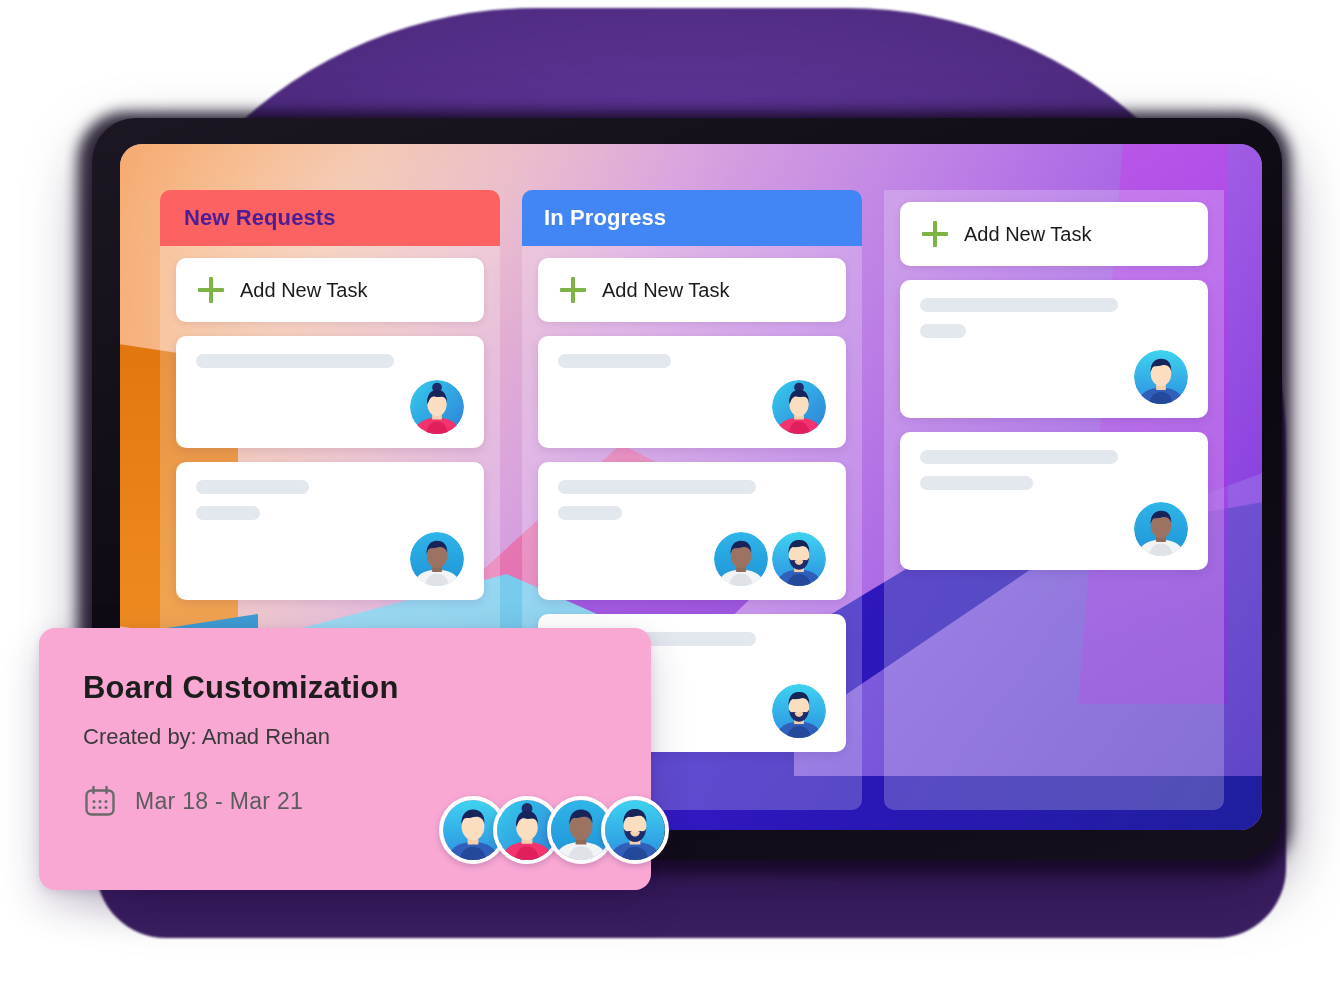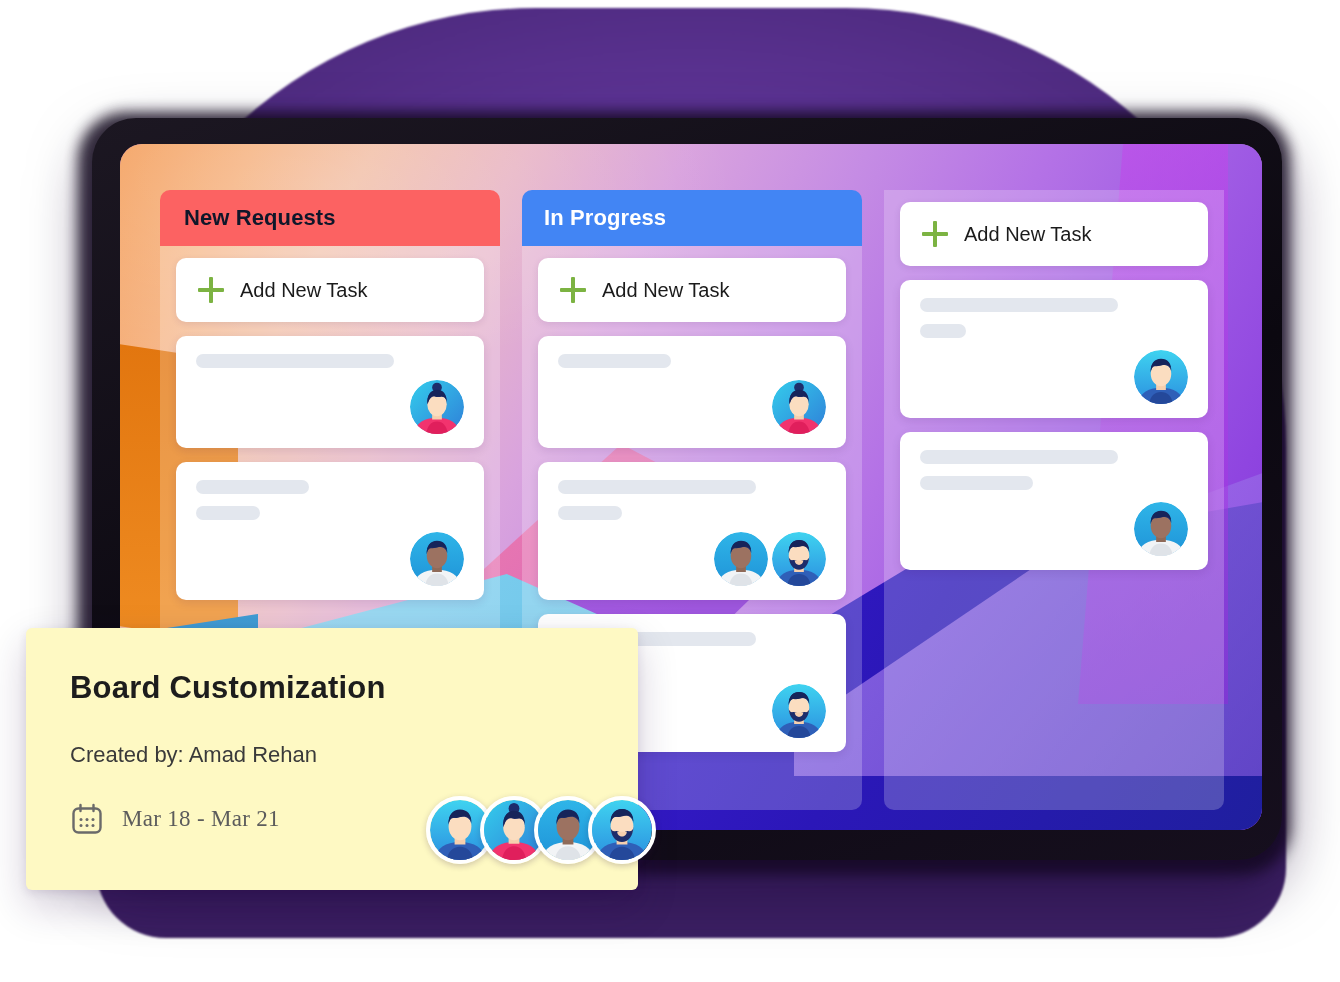--- a/index.html
+++ b/index.html
@@ -193,32 +193,32 @@
   .avatars { margin-top: auto; display: flex; justify-content: flex-end; gap: 4px; }
 
   
   .av { width: 54px; height: 54px; border-radius: 50%; overflow: hidden; position: relative; flex: none; }
   .av.big { width: 68px; height: 68px; }
   .av.ring { border: 4px solid #fff; box-shadow: 0 2px 6px rgba(40,20,70,.22); }
 
   
   .info-card {
     position: absolute;
-    left: 26px; top: 628px;
+    left: 39px; top: 628px;
     width: 612px; height: 262px;
-    background: #fef9c3;
-    border-radius: 6px;
+    background: #f9a8d4;
+    border-radius: 16px;
     box-shadow: 0 16px 40px rgba(40,10,70,.20), 0 3px 10px rgba(40,10,70,.10);
     padding: 42px 40px 0 44px;
   }
   .info-title { font-size: 31px; font-weight: 700; color: #1d1d1d; letter-spacing: .2px; }
-  .info-sub { font-size: 22px; color: #3a3a3a; margin-top: 36px; }
+  .info-sub { font-size: 22px; color: #3a3a3a; margin-top: 18px; }
   .info-date-row { display: flex; align-items: center; margin-top: 34px; }
   .cal-ico { width: 34px; height: 34px; position: relative; flex: none; margin-right: 18px; }
-  .info-date { font-size: 23px; color: #5c5c5c; letter-spacing: .3px; font-family: Liberation Serif, serif; }
+  .info-date { font-size: 23px; color: #5c5c5c; letter-spacing: .3px; }
 
   .info-avatars {
     position: absolute; right: -18px; bottom: 26px;
     display: flex;
   }
   .info-avatars .av { margin-left: -14px; }
 </style>
 </head>
 <body>
 
@@ -314,21 +314,21 @@
         <s5 class="s-blue"></s5>
         <s6 class="s-cyan"></s6>
         <s7 class="s-indigo"></s7>
         <s8 class="s-lav"></s8>
         <s8 class="s-mag"></s8>
         <div class="wp-glow"></div>
       </div>
 
       <div class="board" id="board">
           <div class="column">
-            <div class="col-head" style="background: rgb(252, 98, 98); color: #0f172a; padding-left: 24px;">
+            <div class="col-head" style="background: rgb(252, 98, 98); color: #4c1d95; padding-left: 24px;">
               <span>New Requests</span>
             </div>
             <div class="col-body">
               <div class="add-card">
                 <span class="plus"></span>
                 <span class="add-label">Add New Task</span>
               </div>
               <div class="task-card">
                 <div class="skel w-full"></div>
                 <div class="avatars">

